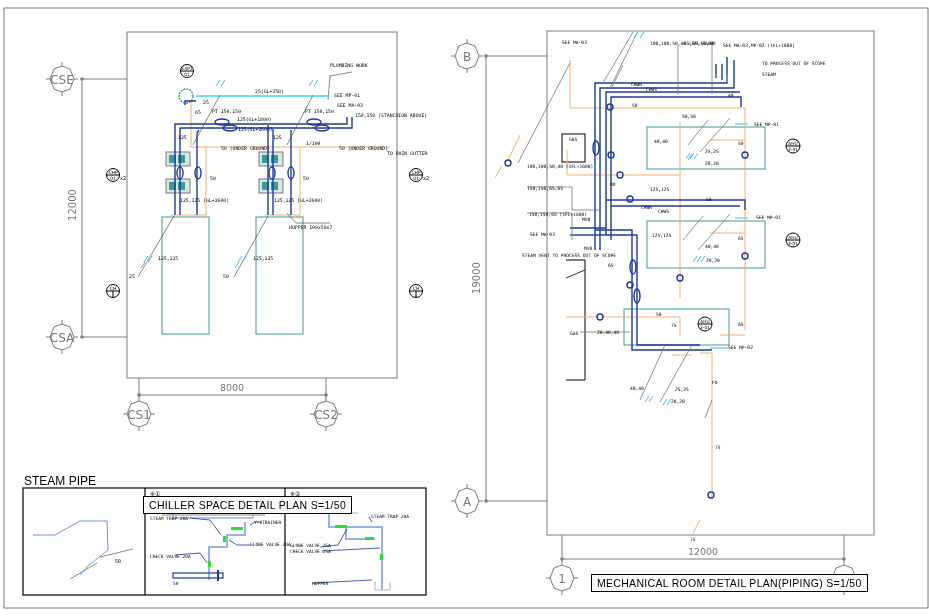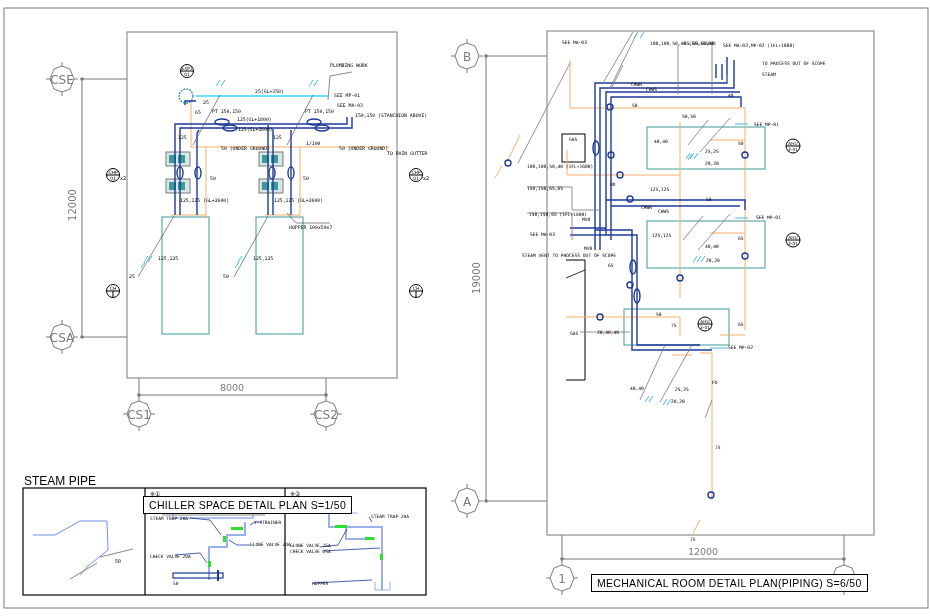--- a/index.html
+++ b/index.html
@@ -469,13 +469,13 @@
       <text class="t" x="671" y="403">20,20</text>
       <text class="t" x="712" y="384">FD</text>
       <text class="t" x="715" y="449">75</text>
       <text class="t" x="690" y="541">75</text>
     </g>
   </g>
 </svg>
 
 <div class="title-box" style="left:143px; top:450px;margin-top:46px;">CHILLER SPACE DETAIL PLAN S=1/50</div>
 <div class="lbl" style="left:24px; top:474px;">STEAM PIPE</div>
-<div class="title-box" style="left:591px; top:574px;">MECHANICAL ROOM DETAIL PLAN(PIPING) S=6/50</div>
+<div class="title-box" style="left:591px; top:574px;">MECHANICAL ROOM DETAIL PLAN(PIPING) S=1/50</div>
 
 </body></html>

